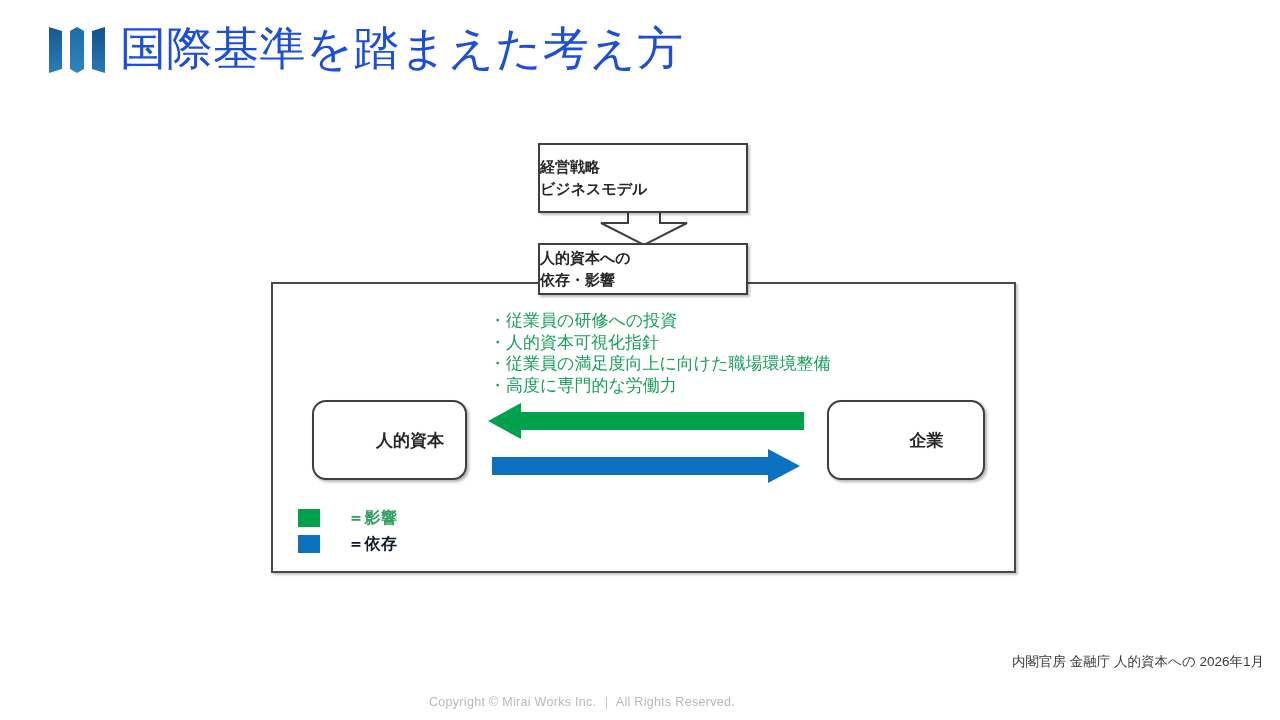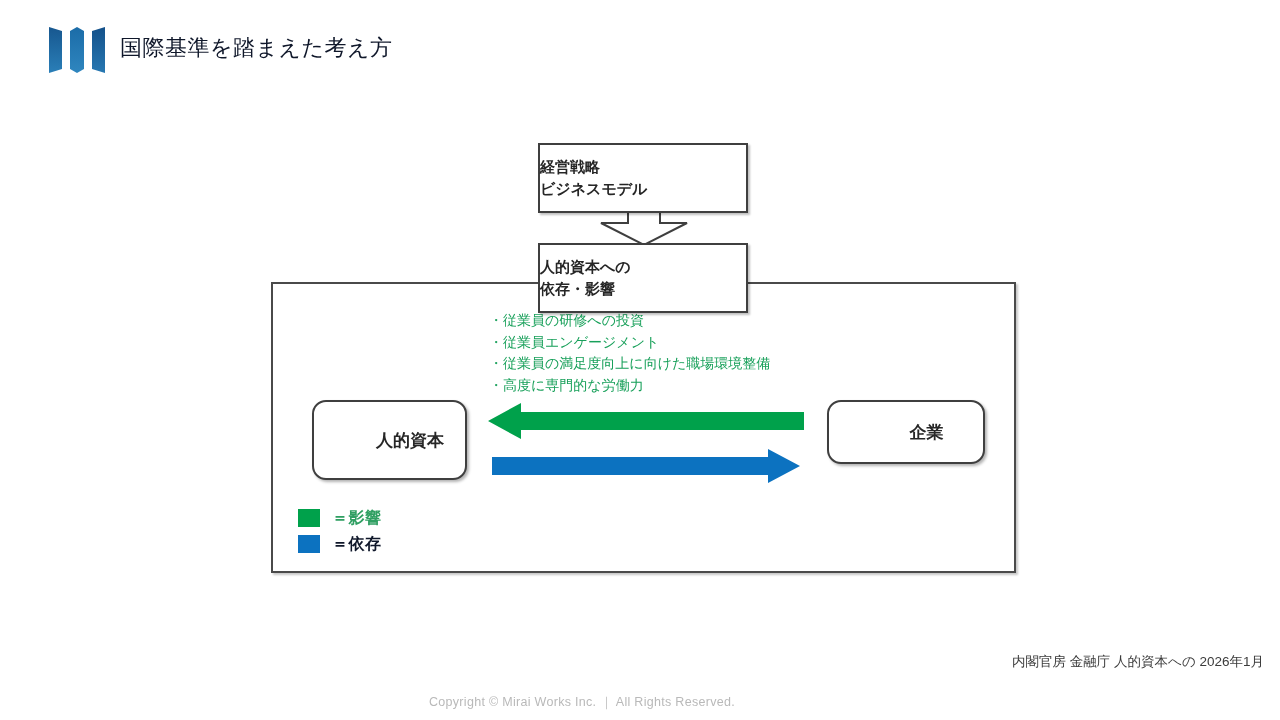--- a/index.html
+++ b/index.html
@@ -31,24 +31,24 @@
     left: 48px;
     top: 27px;
     width: 62px;
     height: 46px;
     display: block;
   }
   .slide-title {
     position: absolute;
     left: 120px;
     top: 24px;
-    font-size: 22px;
+    font-size: 46px;
     line-height: 48px;
     font-weight: 400;
-    color: #0f172a;
+    color: #1d4ed8;
     letter-spacing: 0.5px;
     white-space: nowrap;
   }
 
   
   .diagram {
     position: absolute;
     left: 0;
     top: 0;
     width: 1280px;
@@ -89,21 +89,21 @@
     left: 538px;
     top: 143px;
     width: 210px;
     height: 70px;
     z-index: 4;
   }
   .box-dependency {
     left: 538px;
     top: 243px;
     width: 210px;
-    height: 70px;
+    height: 52px;
     z-index: 4;
   }
 
   
   .connector-arrow {
     position: absolute;
     left: 598px;
     top: 211px;
     width: 92px;
     height: 36px;
@@ -130,31 +130,31 @@
   .box-capital {
     left: 312px;
     top: 400px;
     width: 155px;
     height: 80px;
   }
   .box-company {
     left: 827px;
     top: 400px;
     width: 158px;
-    height: 64px;
+    height: 80px;
   }
 
   
   .bullet-list {
     position: absolute;
     left: 489px;
     top: 310px;
     width: 420px;
     color: #18a05a;
-    font-size: 14px;
+    font-size: 17px;
     line-height: 21.5px;
     font-weight: 500;
     z-index: 3;
   }
   .bullet-list .bullet-row {
     white-space: nowrap;
   }
 
   
   .flow-arrow {
@@ -199,21 +199,21 @@
     display: flex;
     align-items: center;
     height: 26px;
   }
   .legend-swatch {
     width: 22px;
     height: 18px;
     display: inline-block;
   }
   .legend-label {
-    margin-left: 12px;
+    margin-left: 28px;
     font-size: 16px;
     font-weight: bold;
     letter-spacing: 0.5px;
   }
   .legend-row.influence .legend-swatch { background: #00a14b; }
   .legend-row.influence .legend-label  { color: #2f9f62; }
   .legend-row.dependence .legend-swatch { background: #0c72c0; }
   .legend-row.dependence .legend-label  { color: #0f172a; }
 
   
@@ -276,21 +276,21 @@
     <polygon points="30,1 62,1 62,12 89,12 46,34 3,12 30,12" fill="#ffffff" stroke="#3f3f3f" stroke-width="2" stroke-linejoin="miter"></polygon>
   </svg>
 
   <div class="sq-box box-dependency">
     <span>人的資本への</span>
     <span>依存・影響</span>
   </div>
 
   <div class="bullet-list">
     <div class="bullet-row">・従業員の研修への投資</div>
-    <div class="bullet-row">・従業員エンゲージメント</div>
+    <div class="bullet-row">・人的資本可視化指針</div>
     <div class="bullet-row">・従業員の満足度向上に向けた職場環境整備</div>
     <div class="bullet-row">・高度に専門的な労働力</div>
   </div>
 
   <div class="rnd-box box-capital">
     <span>人的資本</span>
   </div>
 
   <div class="rnd-box box-company">
     <span>企業</span>

